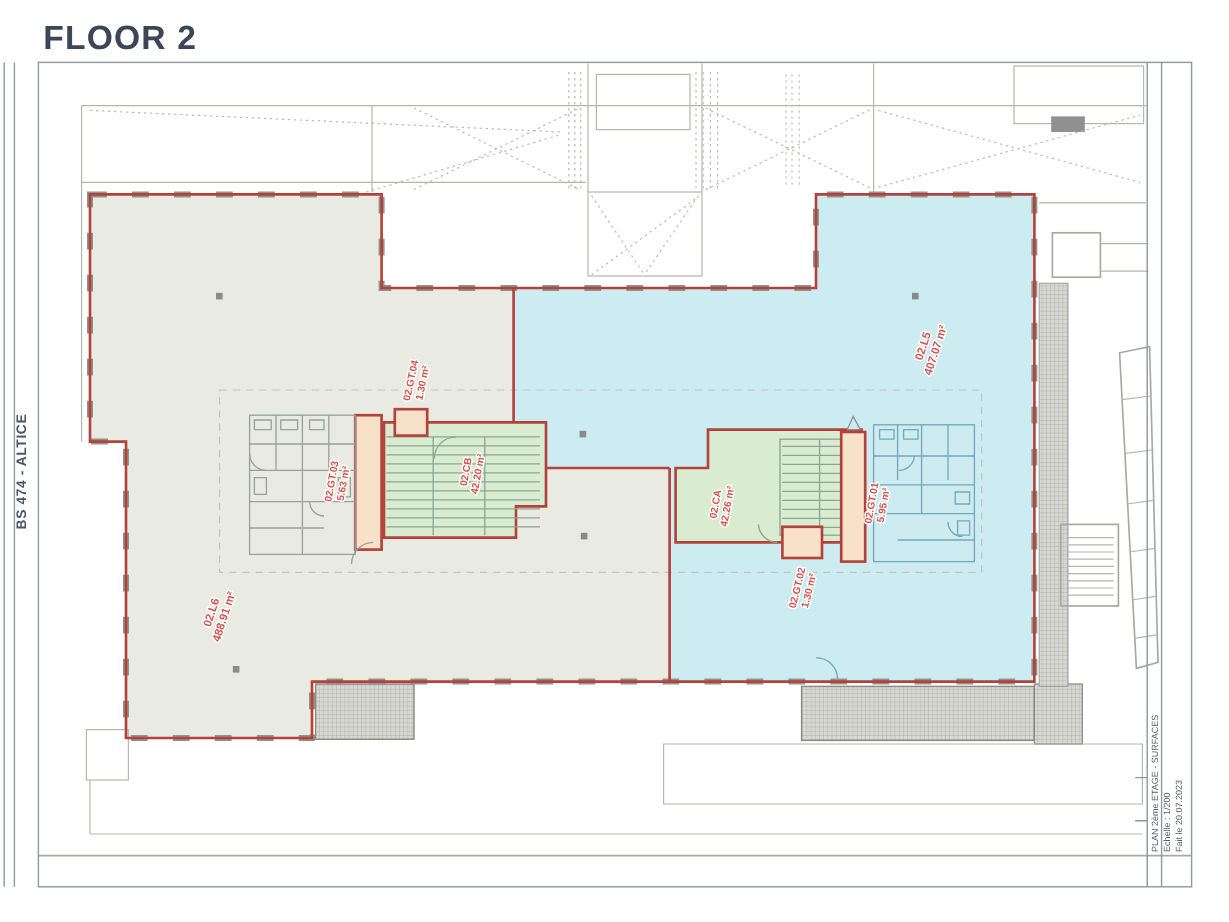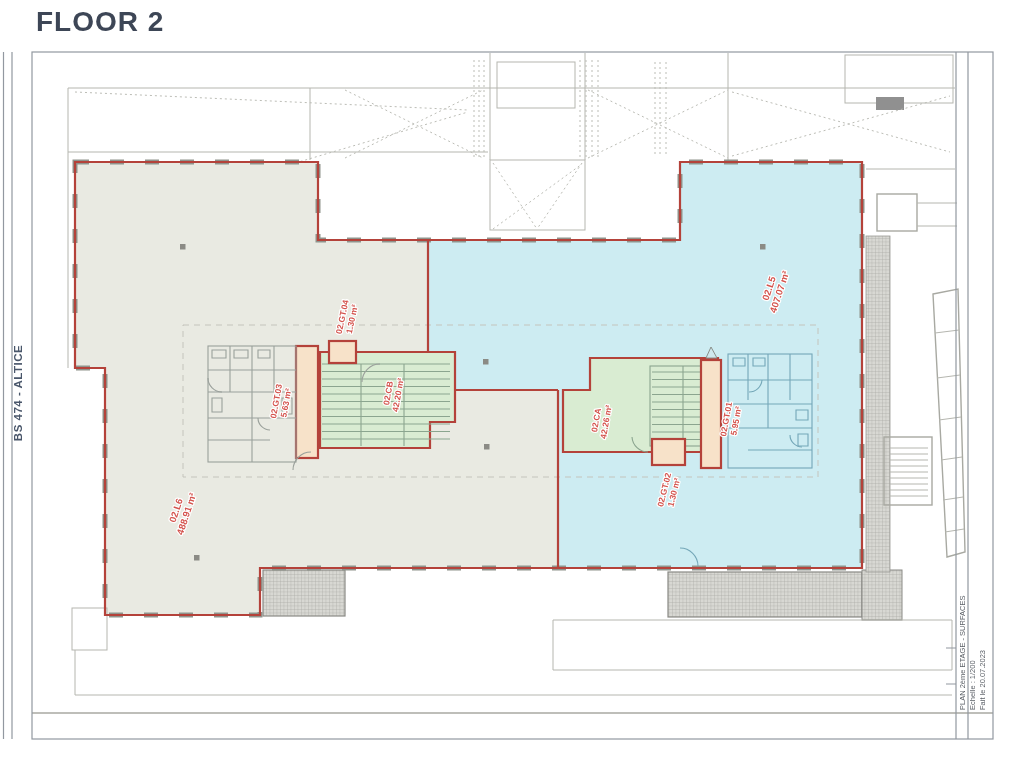--- a/index.html
+++ b/index.html
@@ -1,17 +1,17 @@
 <!DOCTYPE html>
 <html style="--wall_red: #b4423a; --label_red: #d4544e; --plate_beige: #e9eae2; --plate_blue: #cdecf2; --room_green: #d9ecd2; --corridor_peach: #f7e2c9; --title_text: #3d4656; --frame_gray: #9298a0;"><head>
 <meta charset="utf-8">
 <style>
   html,body{margin:0;padding:0;background:#fff;}
   body{width:1024px;height:768px;position:relative;font-family:"Liberation Sans",sans-serif;overflow:hidden;}
-  .page-title{position:absolute;left:36px;top:6px;font-size:28px;font-weight:700;
+  .page-title{position:absolute;left:36px;top:16px;font-size:28px;font-weight:700;
     color:var(--title_text,#3d4656);letter-spacing:1px;}
   svg.plan{position:absolute;left:0;top:0;}
   .frame{stroke:var(--frame_gray,#9298a0);stroke-width:1.2;fill:none}
   .site{stroke:#b5b6af;stroke-width:1;fill:none}
   .site2{stroke:#a8a9a2;stroke-width:1.4;fill:none}
   .dot{stroke:#bcbdb6;stroke-width:1;stroke-dasharray:2 3;fill:none}
   .piers{stroke:#8f938c;stroke-width:5;fill:none;stroke-dasharray:14 21}
   .wall{stroke:var(--wall_red,#b4423a);stroke-width:2.2;fill:none}
   .gray{stroke:#9aa09b;stroke-width:1.1;fill:none}
   .bluel{stroke:#74a7b8;stroke-width:1.1;fill:none}

